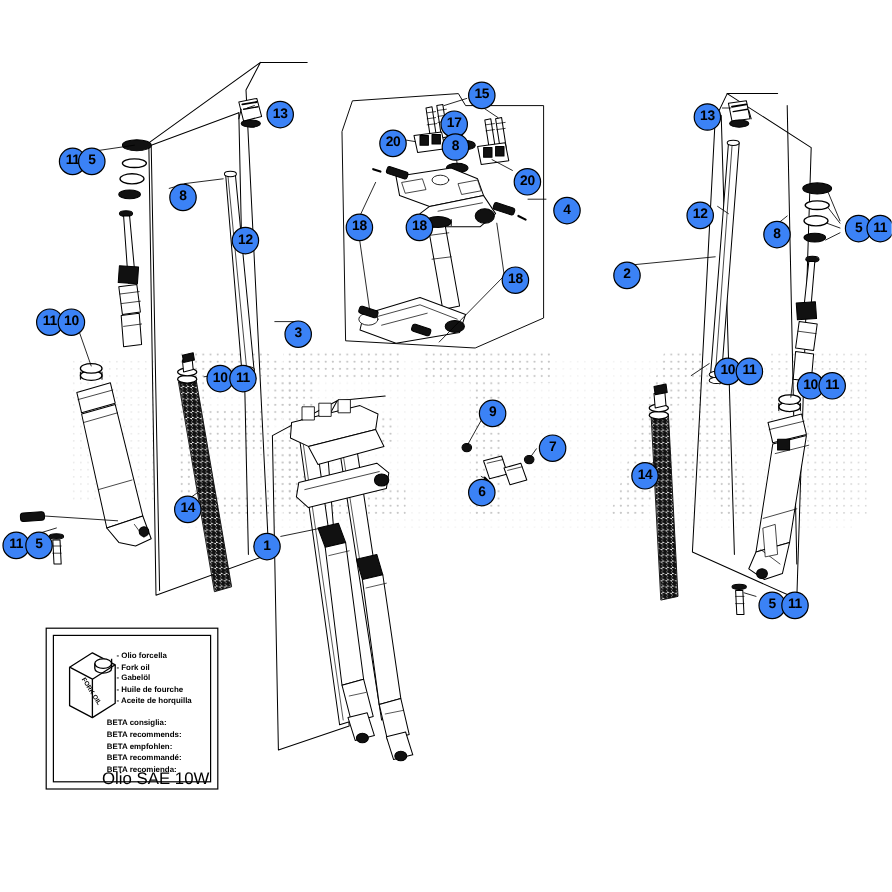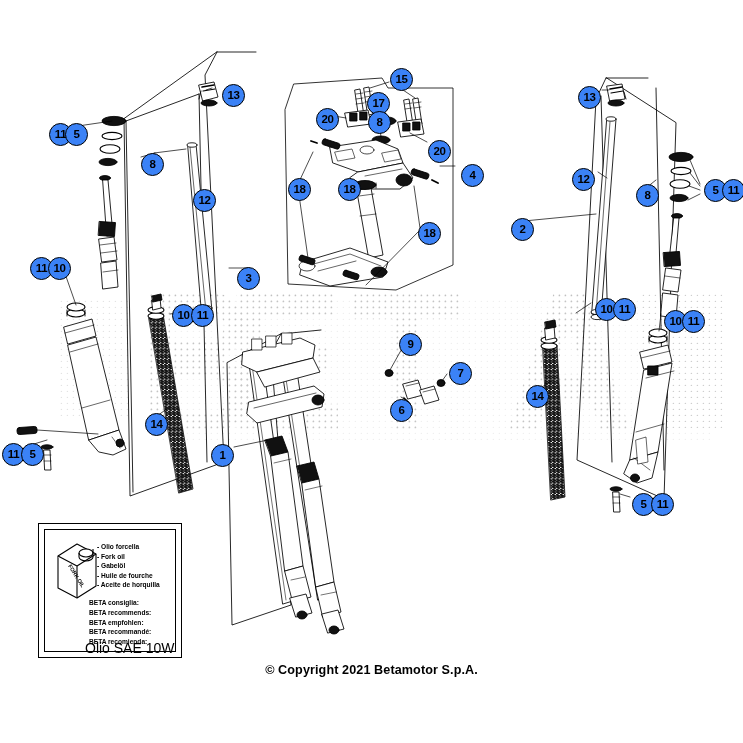--- a/index.html
+++ b/index.html
@@ -527,15 +527,14 @@
         <div>BETA recommends:</div>
         <div>BETA empfohlen:</div>
         <div>BETA recommandé:</div>
         <div>BETA recomienda:</div>
       </div>
 
       <div id="oil-grade">Olio SAE 10W</div>
     </div>
   </div>
 
-  <div id="copyright">© Copyright 2021 Betamotor S.p.A.</div>
 
 </div>
 
 </body></html>

